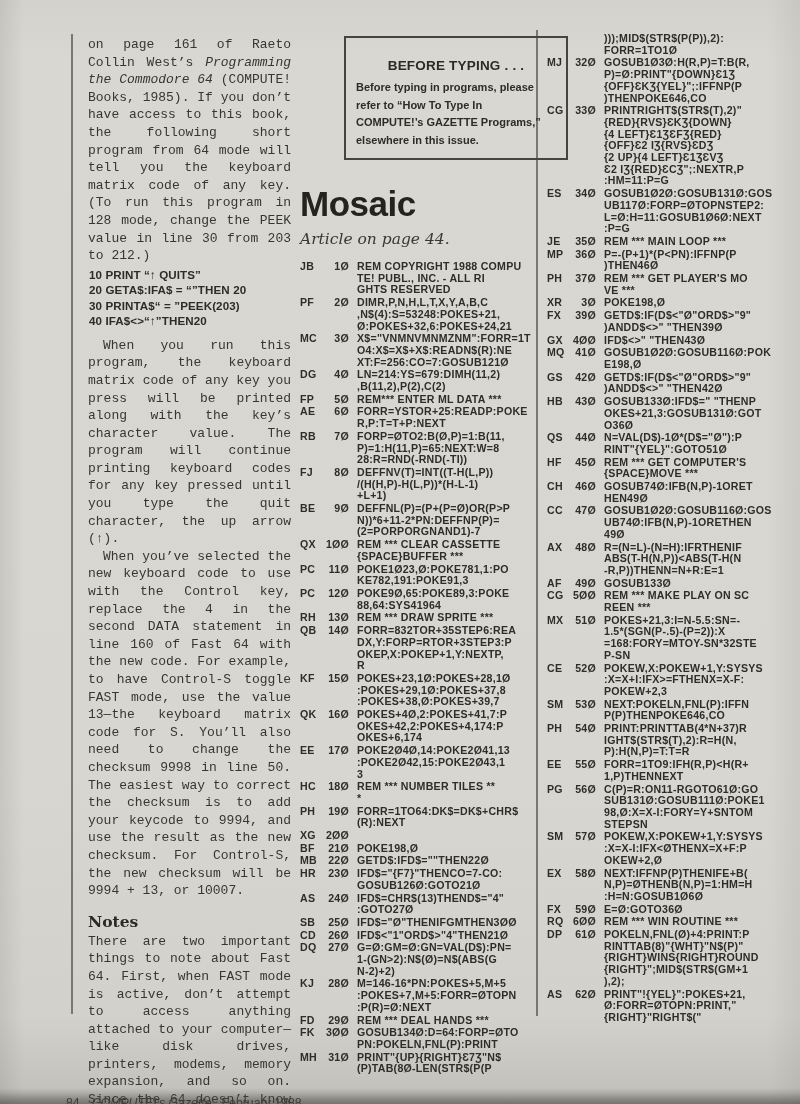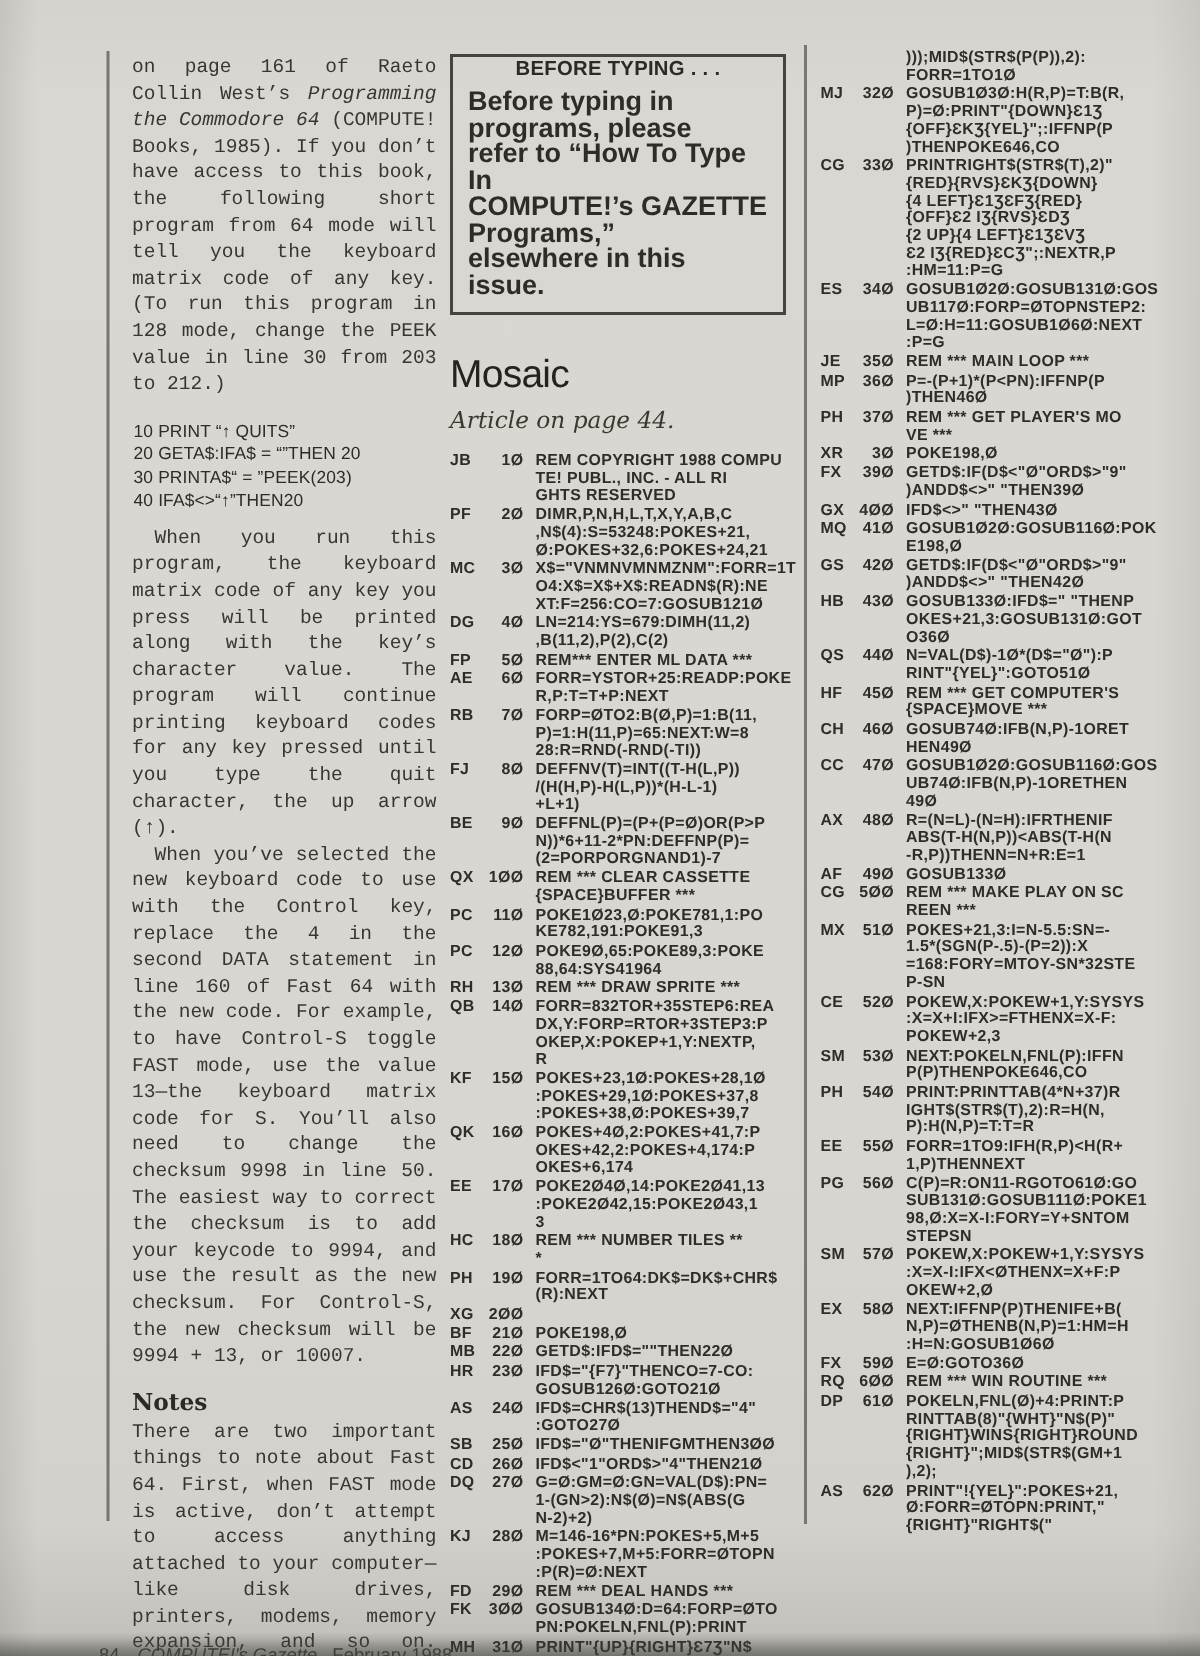--- a/index.html
+++ b/index.html
@@ -14,39 +14,39 @@
     background:linear-gradient(180deg,rgba(70,69,65,0),rgba(70,69,65,.5));}
   .vrule{position:absolute;width:2px;background:rgba(88,87,82,.75);}
   .vrule.left{left:71px;top:34px;height:980px;}
   .vrule.mid{left:536px;top:30px;height:986px;}
 
   
   .col-left{position:absolute;left:88px;top:36px;width:203px;}
   .para{margin:0;text-align:justify;font-size:13px;line-height:17.6px;color:#38372f;font-family:Liberation Mono, monospace;}
   .para.ind{text-indent:15px;}
   .it{font-style:italic;}
-  .pcode{margin:15px 0 8px 1px;font-family:"Liberation Sans",sans-serif;font-weight:normal;
+  .pcode{margin:2px 0 8px 1px;font-family:"Liberation Sans",sans-serif;font-weight:bold;
     font-size:11.6px;line-height:15.5px;color:#2d2c26;letter-spacing:.1px;white-space:pre;}
   .notes-h{margin:12px 0 2px;font-weight:bold;font-size:15.5px;color:#2b2a24;}
 
   
   .footer{position:absolute;left:66px;top:1096px;font-family:"Liberation Sans",sans-serif;
     font-size:12.3px;color:#3a3933;white-space:nowrap;}
   .footer .pn{margin-right:12px;}
   .footer .mag{font-style:italic;margin-right:10px;}
 
   
   .col-mid{position:absolute;left:300px;top:36px;width:233px;}
-  .bt-box{border:2px solid #45443f;padding:0 10px 9px;width:200px;}
+  .bt-box{border:2px solid #45443f;padding:20px 10px 9px;width:200px;margin-left:44px;}
   .bt-title{text-align:center;font-family:"Liberation Sans",sans-serif;font-weight:bold;
     font-size:13.5px;color:#2b2a24;margin-bottom:6px;letter-spacing:.2px;}
   .bt-body div{font-family:"Liberation Sans",sans-serif;font-weight:bold;
-    font-size:18px;line-height:17.5px;color:#2d2c26;}
-  .mosaic-h{margin:24px 0 6px;font-family:"Liberation Sans",sans-serif;font-weight:normal;
-    font-size:26px;letter-spacing:-.5px;color:#24231d;}
+    font-size:11px;line-height:17.5px;color:#2d2c26;}
+  .mosaic-h{margin:24px 0 6px;font-family:"Liberation Sans",sans-serif;font-weight:bold;
+    font-size:35px;letter-spacing:-.5px;color:#24231d;}
   .article-sub{font-style:italic;font-size:15.5px;color:#3a392f;margin-bottom:13px;}
 
   
   .listing{font-family:Liberation Sans, sans-serif;font-weight:bold;
     font-size:10.6px;line-height:11.7px;letter-spacing:.25px;color:#2e2d27;}
   .lrow{display:flex;margin-bottom:1px;}
   .lk{width:22px;flex:none;}
   .lnum{width:27px;flex:none;text-align:right;margin-right:8px;}
   .lc{flex:1;}
   .lc div{white-space:pre;}

